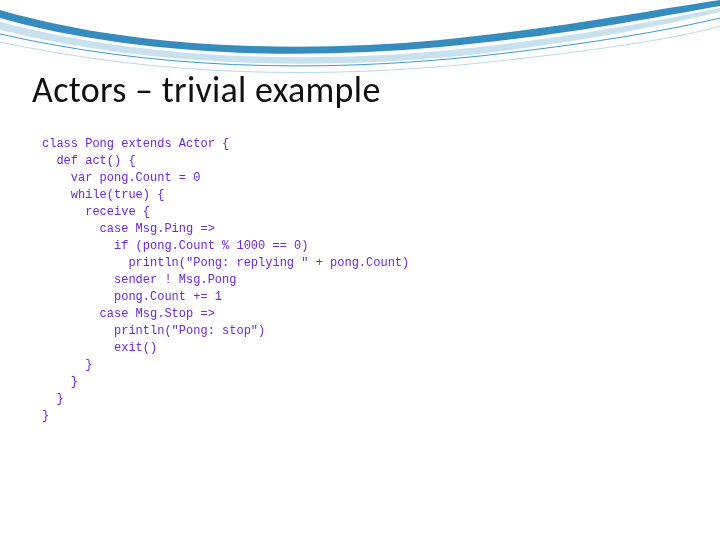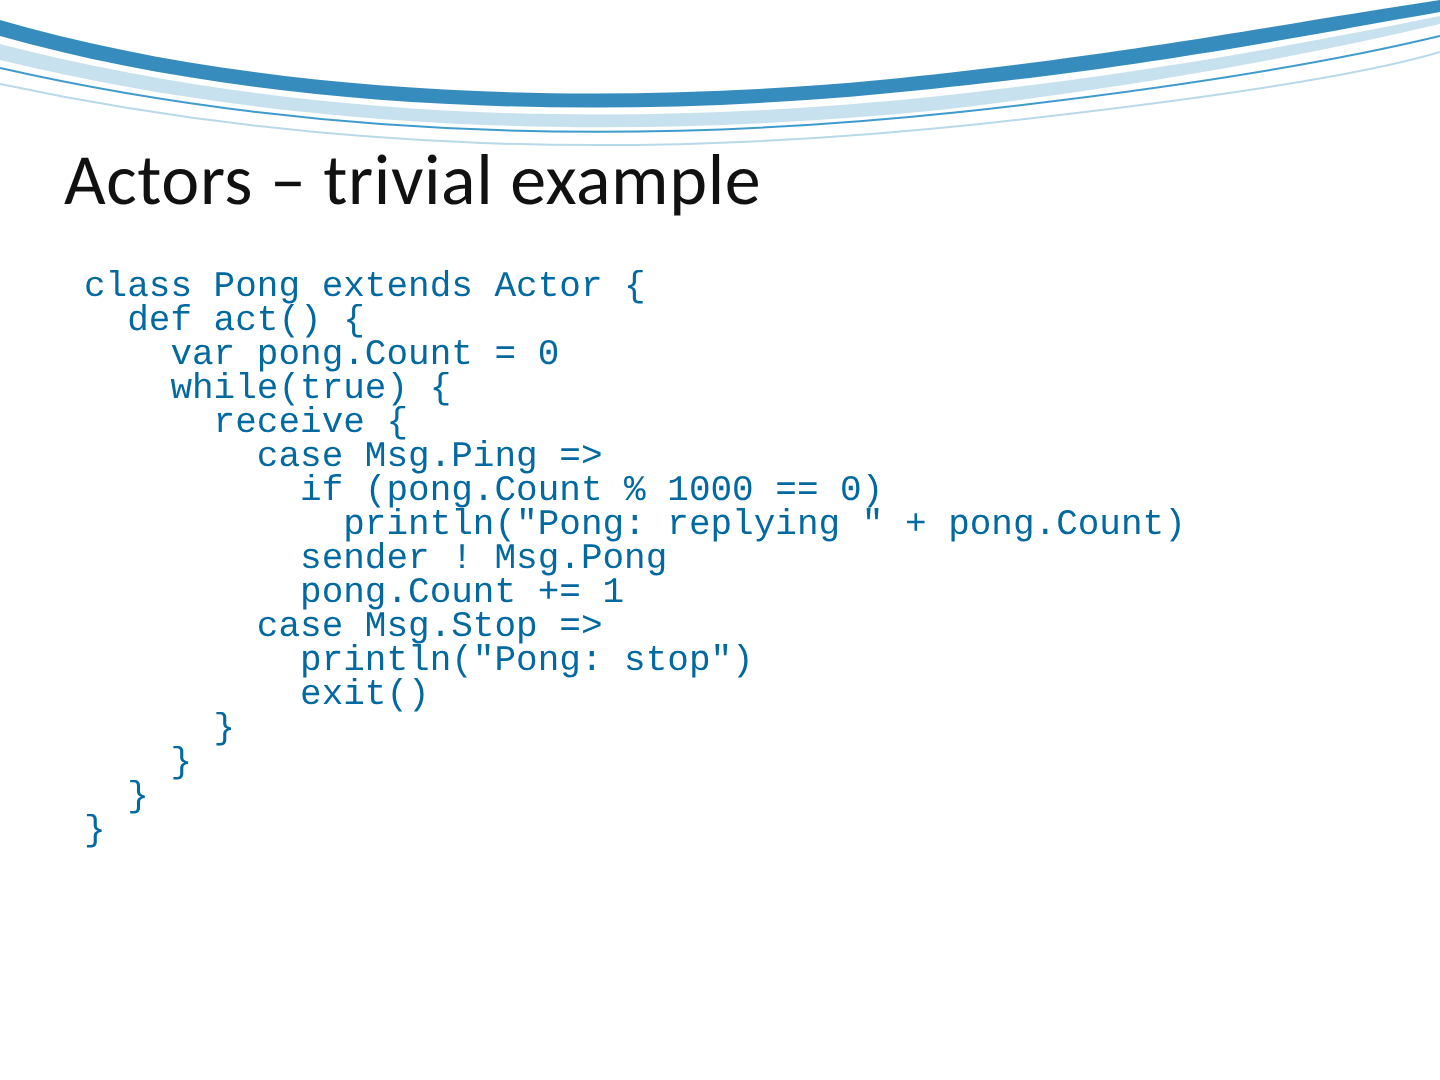--- a/index.html
+++ b/index.html
@@ -27,23 +27,23 @@
     font-size: 36px;
     color: #111;
     font-weight: 400;
     letter-spacing: 0.3px;
   }
   .code {
     position: absolute;
     top: 136px;
     left: 42px;
     font-family: "Courier New", Consolas, monospace;
-    font-size: 18px;
+    font-size: 12px;
     line-height: 17px;
-    color: #0369a1;
+    color: #6d28d9;
     white-space: pre;
   }
 </style>
 </head>
 <body>
 
 <svg class="swoosh" viewBox="0 0 720 90" preserveAspectRatio="none">
   <path d="M0,10 C120,45 280,55 440,40 C560,28 640,12 720,0 L720,6 C640,20 560,36 440,47 C280,62 120,52 0,18 Z" fill="#1f7fb6" opacity="0.9"></path>
   <path d="M0,22 C140,58 300,66 470,48 C580,36 660,20 720,8 L720,12 C660,26 580,42 470,55 C300,72 140,64 0,30 Z" fill="#8fc4de" opacity="0.5"></path>
   <path d="M0,34 C150,68 310,74 480,56 C590,44 670,30 720,18" fill="none" stroke="#3f9bcd" stroke-width="1"></path>

